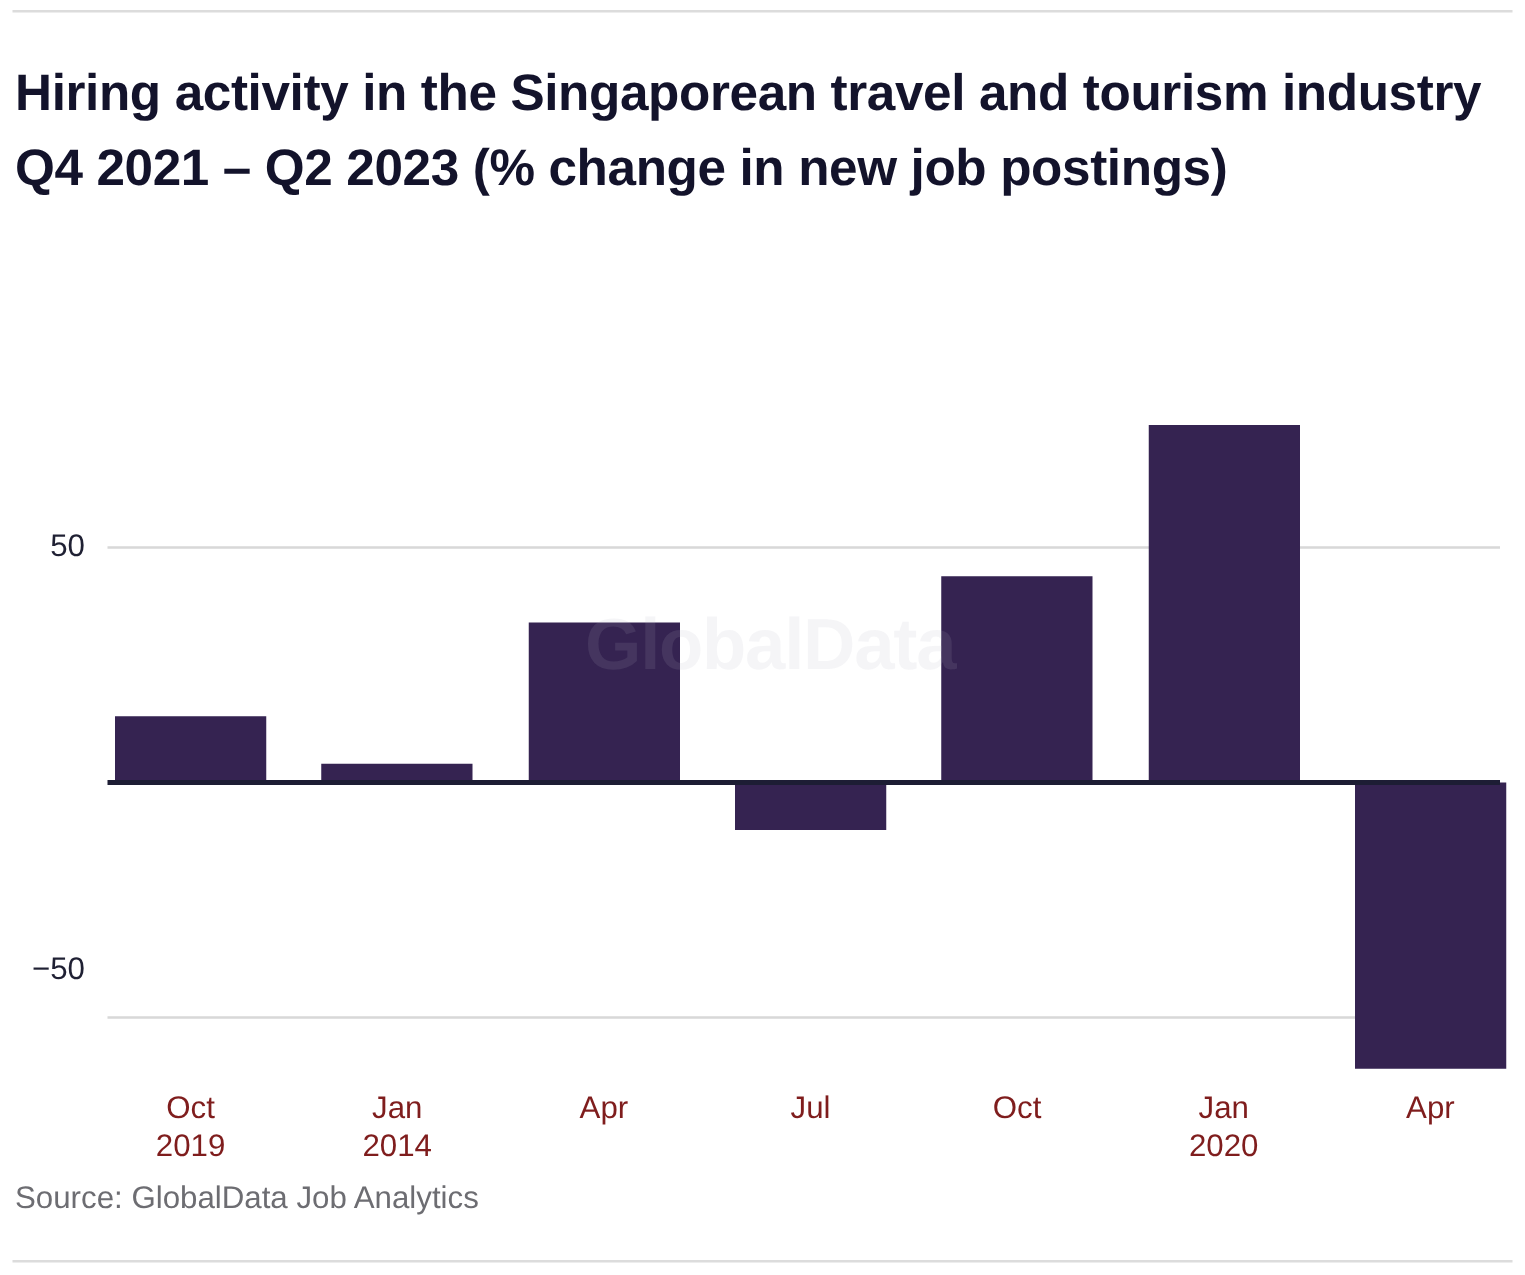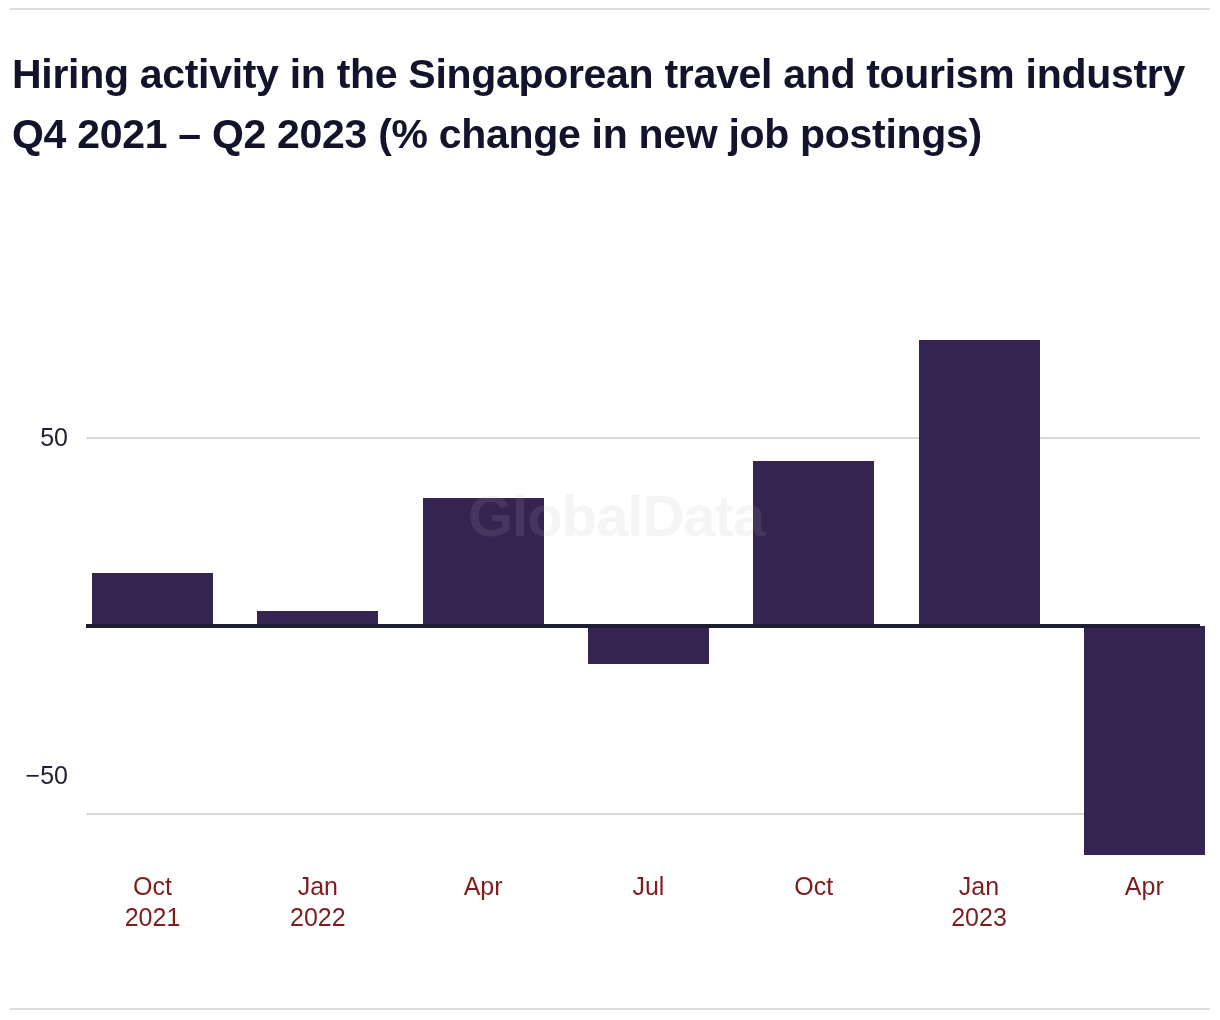--- a/index.html
+++ b/index.html
@@ -138,40 +138,41 @@
       <div class="bar" title="Oct 2021: 14%" style="left: 92px; width: 121px; height: 52.64px; top: 537.36px; background: rgb(53, 35, 81);"></div>
       <div class="bar" title="Jan 2022: 4%" style="left: 257.3px; width: 121px; height: 15.04px; top: 574.96px; background: rgb(53, 35, 81);"></div>
       <div class="bar" title="Apr: 34%" style="left: 422.6px; width: 121px; height: 127.84px; top: 462.16px; background: rgb(53, 35, 81);"></div>
       <div class="bar" title="Jul: -10%" style="left: 587.9px; width: 121px; height: 37.6px; top: 590px; background: rgb(53, 35, 81);"></div>
       <div class="bar" title="Oct: 44%" style="left: 753.2px; width: 121px; height: 165.44px; top: 424.56px; background: rgb(53, 35, 81);"></div>
       <div class="bar" title="Jan 2023: 76%" style="left: 918.5px; width: 121px; height: 285.76px; top: 304.24px; background: rgb(53, 35, 81);"></div>
       <div class="bar" title="Apr: -61%" style="left: 1083.8px; width: 121px; height: 229.36px; top: 590px; background: rgb(53, 35, 81);"></div>
       <div class="axisline" style="top: 588px; background: rgb(29, 29, 52);"></div>
       <div class="xtick" style="left: 72.5px; top: 835px;">
         <div>Oct</div>
-        <div>2021</div>
+        <div>2019</div>
       </div>
       <div class="xtick" style="left: 237.8px; top: 835px;">
         <div>Jan</div>
-        <div>2022</div>
+        <div>2014</div>
       </div>
       <div class="xtick" style="left: 403.1px; top: 835px;">
         <div>Apr</div>
       </div>
       <div class="xtick" style="left: 568.4px; top: 835px;">
         <div>Jul</div>
       </div>
       <div class="xtick" style="left: 733.7px; top: 835px;">
         <div>Oct</div>
       </div>
       <div class="xtick" style="left: 899px; top: 835px;">
         <div>Jan</div>
-        <div>2023</div>
+        <div>2020</div>
       </div>
       <div class="xtick" style="left: 1064.3px; top: 835px;">
         <div>Apr</div>
       </div>
     </div>
 
   <div class="watermark" id="watermark" style="left: 468px; top: 482px;">GlobalData</div>
 
+  <div class="source">Source: GlobalData Job Analytics</div>
 
 </div>
 
 </body></html>

